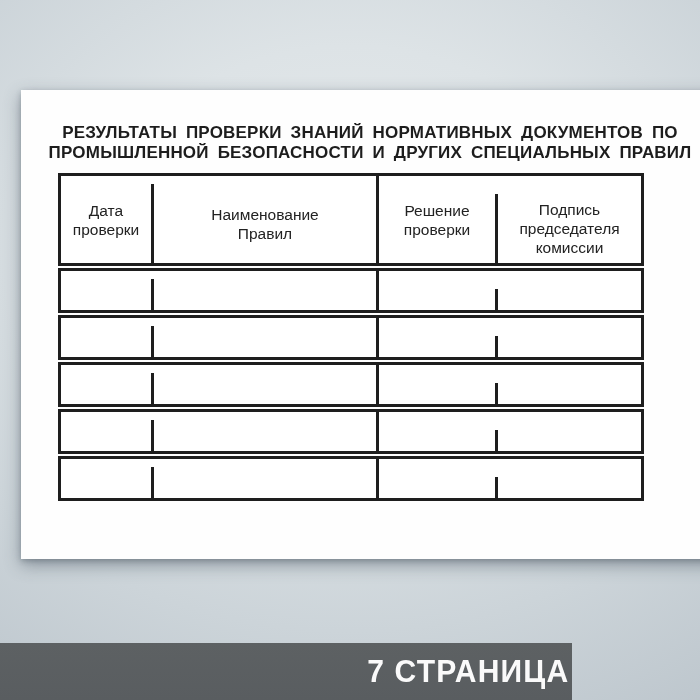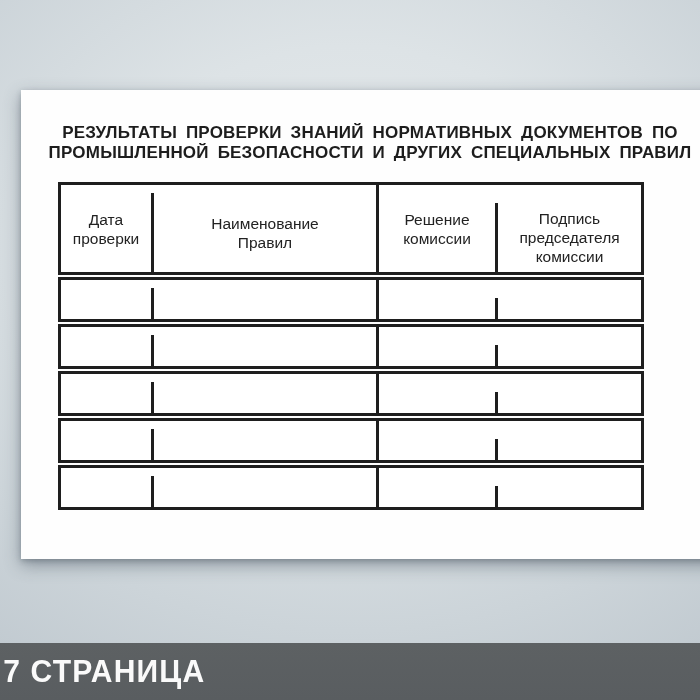--- a/index.html
+++ b/index.html
@@ -24,21 +24,21 @@
     text-align: center;
     font-size: 17px;
     line-height: 20px;
     font-weight: bold;
     color: #1d1d1d;
     letter-spacing: 0.2px;
     word-spacing: 4px;
   }
   .results-table {
     position: absolute;
-    left: 37px; top: 92px;
+    left: 37px; top: 83px;
     width: 504px;
   }
   .t-row {
     display: flex;
     box-sizing: border-box;
     width: 586px;
     border: 3px solid #1e1e1e;
     background: #ffffff;
     margin-bottom: 2px;
   }
@@ -57,25 +57,25 @@
     color: #222222;
     border-left: 3px solid #1e1e1e;
   }
   .t-cell.c1 { width: 90px; border-left: none; }
   .t-cell.c2 { width: 222px; margin-top: 8px; }
   .t-cell.c3 { width: 116px; }
   .t-cell.c4 { width: 143px; margin-top: 18px; }
   .footer-bar {
     position: absolute;
     left: 0; bottom: 0;
-    width: 700px; height: 57px;
+    width: 572px; height: 57px;
     background: linear-gradient(180deg, #5d6163 0%, #595d60 100%);
     display: flex;
     align-items: center;
-    justify-content: flex-start;
+    justify-content: flex-end;
   }
   .footer-label {
     color: #fafafa;
     font-size: 31px;
     font-weight: bold;
     letter-spacing: 1.2px;
     transform: scaleX(0.97);
   }
 </style>
 </head>
@@ -90,21 +90,21 @@
       <div>ПРОМЫШЛЕННОЙ БЕЗОПАСНОСТИ И ДРУГИХ СПЕЦИАЛЬНЫХ ПРАВИЛ</div>
     </div>
 
     <div class="results-table">
       <div class="t-row header">
         <div class="t-cell c1">Дата
 проверки</div>
         <div class="t-cell c2">Наименование
 Правил</div>
         <div class="t-cell c3">Решение
-комиссии</div>
+проверки</div>
         <div class="t-cell c4">Подпись
 председателя
 комиссии</div>
       </div>
       <div id="table-body">
           <div class="t-row body">
             <div class="t-cell c1"></div>
             <div class="t-cell c2"></div>
             <div class="t-cell c3"></div>
             <div class="t-cell c4"></div>

